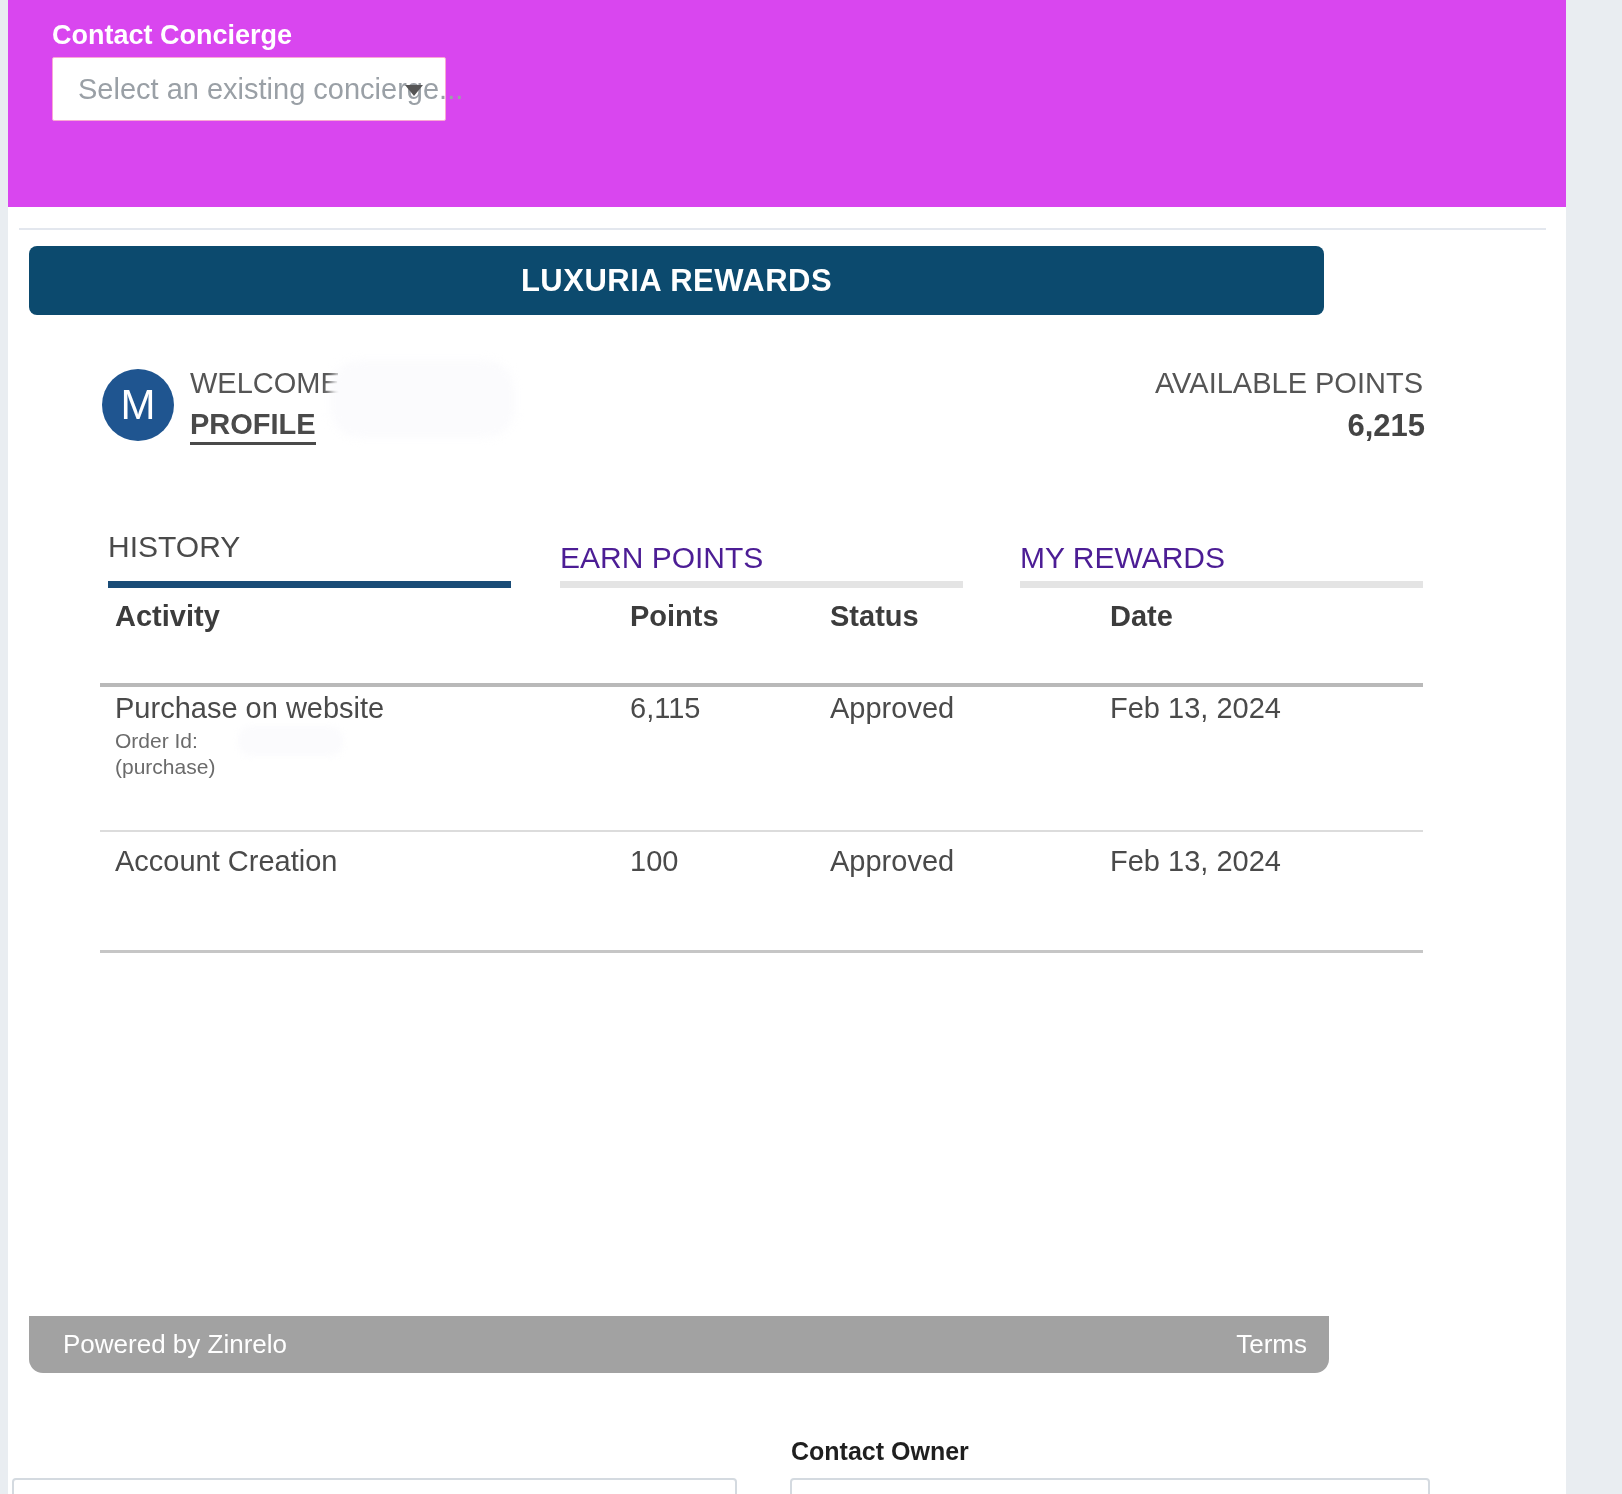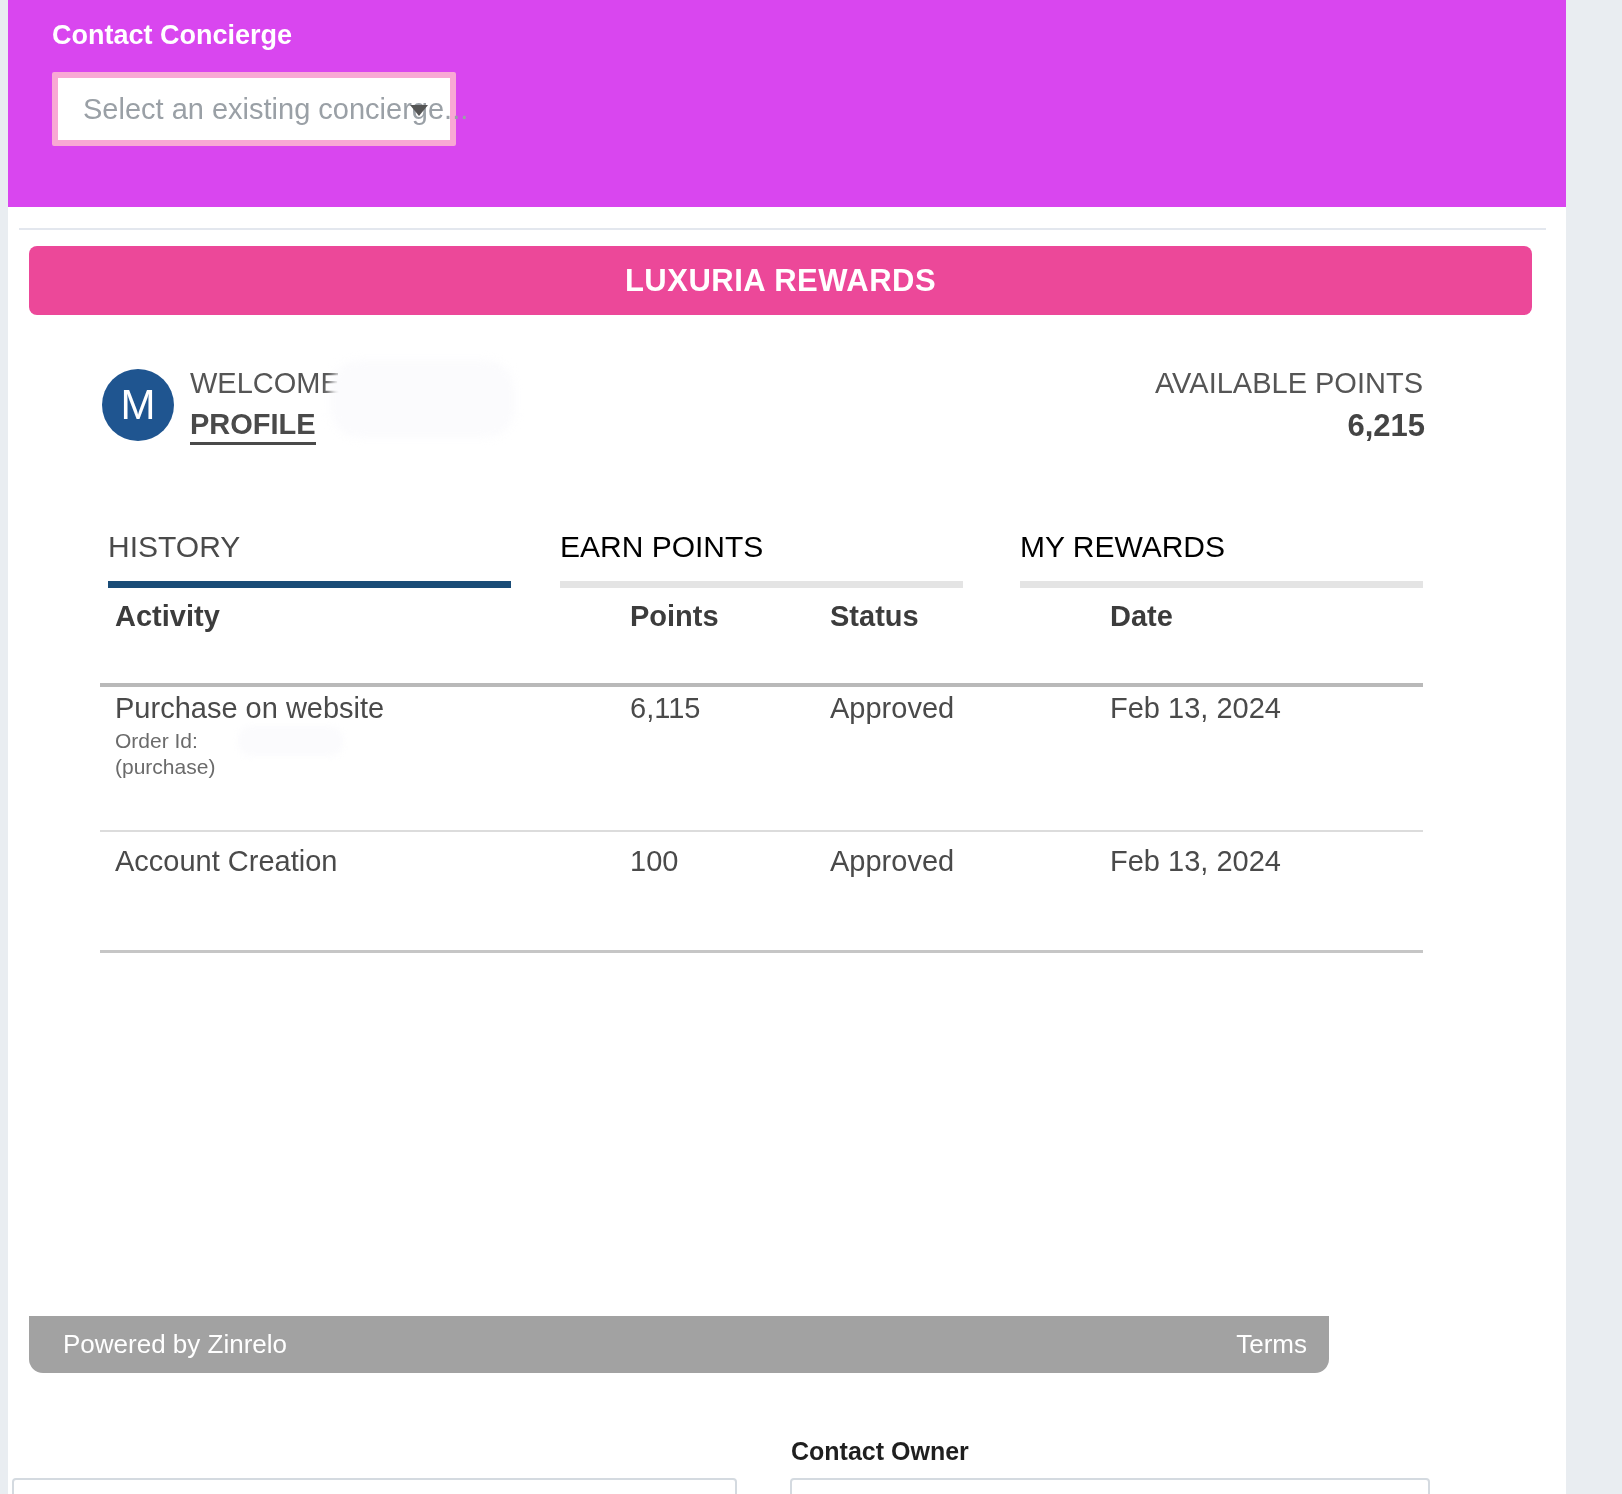--- a/index.html
+++ b/index.html
@@ -8,36 +8,36 @@
     background:#ffffff;font-family:"Liberation Sans",sans-serif;color:#4a4a4a;
   }
   .gutter{position:absolute;top:0;height:1494px;background:#e9edf1;}
   #gutter-left{left:0;width:8px;}
   #gutter-right{left:1566px;width:56px;}
 
   
   #concierge-panel{position:absolute;left:8px;top:0;width:1558px;height:207px;background:#d946ef;}
   #concierge-label{position:absolute;left:44px;top:20px;font-size:27px;font-weight:bold;color:#ffffff;}
   #concierge-select{
-    position:absolute;left:44px;top:72px;width:392px;height:62px;background:#ffffff;
-    border:6px solid #f9a8d4;border-radius:2px;cursor:pointer;
+    position:absolute;left:44px;top:57px;width:392px;height:62px;background:#ffffff;
+    border:1px solid #f9a8d4;border-radius:2px;cursor:pointer;
   }
   #concierge-select .placeholder{
     position:absolute;left:25px;top:0;line-height:62px;font-size:29px;color:#9aa0a6;white-space:nowrap;
   }
   #concierge-select .chev{
     position:absolute;right:22px;top:27px;width:0;height:0;
     border-left:9px solid transparent;border-right:9px solid transparent;border-top:11px solid #555;
   }
 
   #section-divider{position:absolute;left:19px;top:228px;width:1527px;height:2px;background:#e3e7ee;}
 
   
   #widget-header{
-    position:absolute;left:29px;top:246px;width:1503px;height:69px;background:#ec4899;border-radius:8px;
+    position:absolute;left:29px;top:246px;width:1295px;height:69px;background:#0c4a6e;border-radius:8px;
   }
   #widget-title{
     width:100%;text-align:center;line-height:69px;color:#ffffff;font-size:31px;font-weight:bold;letter-spacing:0.5px;
   }
 
   
   #avatar{
     position:absolute;left:102px;top:369px;width:72px;height:72px;border-radius:50%;
     background:#1f5590;color:#fff;font-size:42px;display:flex;align-items:center;justify-content:center;
   }
@@ -52,21 +52,21 @@
 
   
   .tab{position:absolute;top:530px;width:403px;height:58px;cursor:pointer;}
   .tab .tab-label{font-size:30px;}
   .tab .tab-underline{position:absolute;left:0;top:51px;width:403px;height:7px;}
   #tab-history{left:108px;}
   #tab-history .tab-label{color:#4a4a4a;}
   #tab-history .tab-underline{background:#1a4c77;}
   #tab-earn-points{left:560px;}
   #tab-my-rewards{left:1020px;}
-  .tab.inactive .tab-label{color:#000000;}
+  .tab.inactive .tab-label{color:#4c1d95;margin-top:11px;}
   .tab.inactive .tab-underline{background:#e4e4e4;}
 
   
   .th{position:absolute;top:600px;font-size:29px;font-weight:bold;color:#3c3c3c;}
   #th-activity{left:115px;}
   #th-points{left:630px;}
   #th-status{left:830px;}
   #th-date{left:1110px;}
   #table-top-divider{position:absolute;left:100px;top:683px;width:1323px;height:4px;background:#b9b9b9;}
   .cell{position:absolute;font-size:29px;color:#4a4a4a;white-space:nowrap;}

